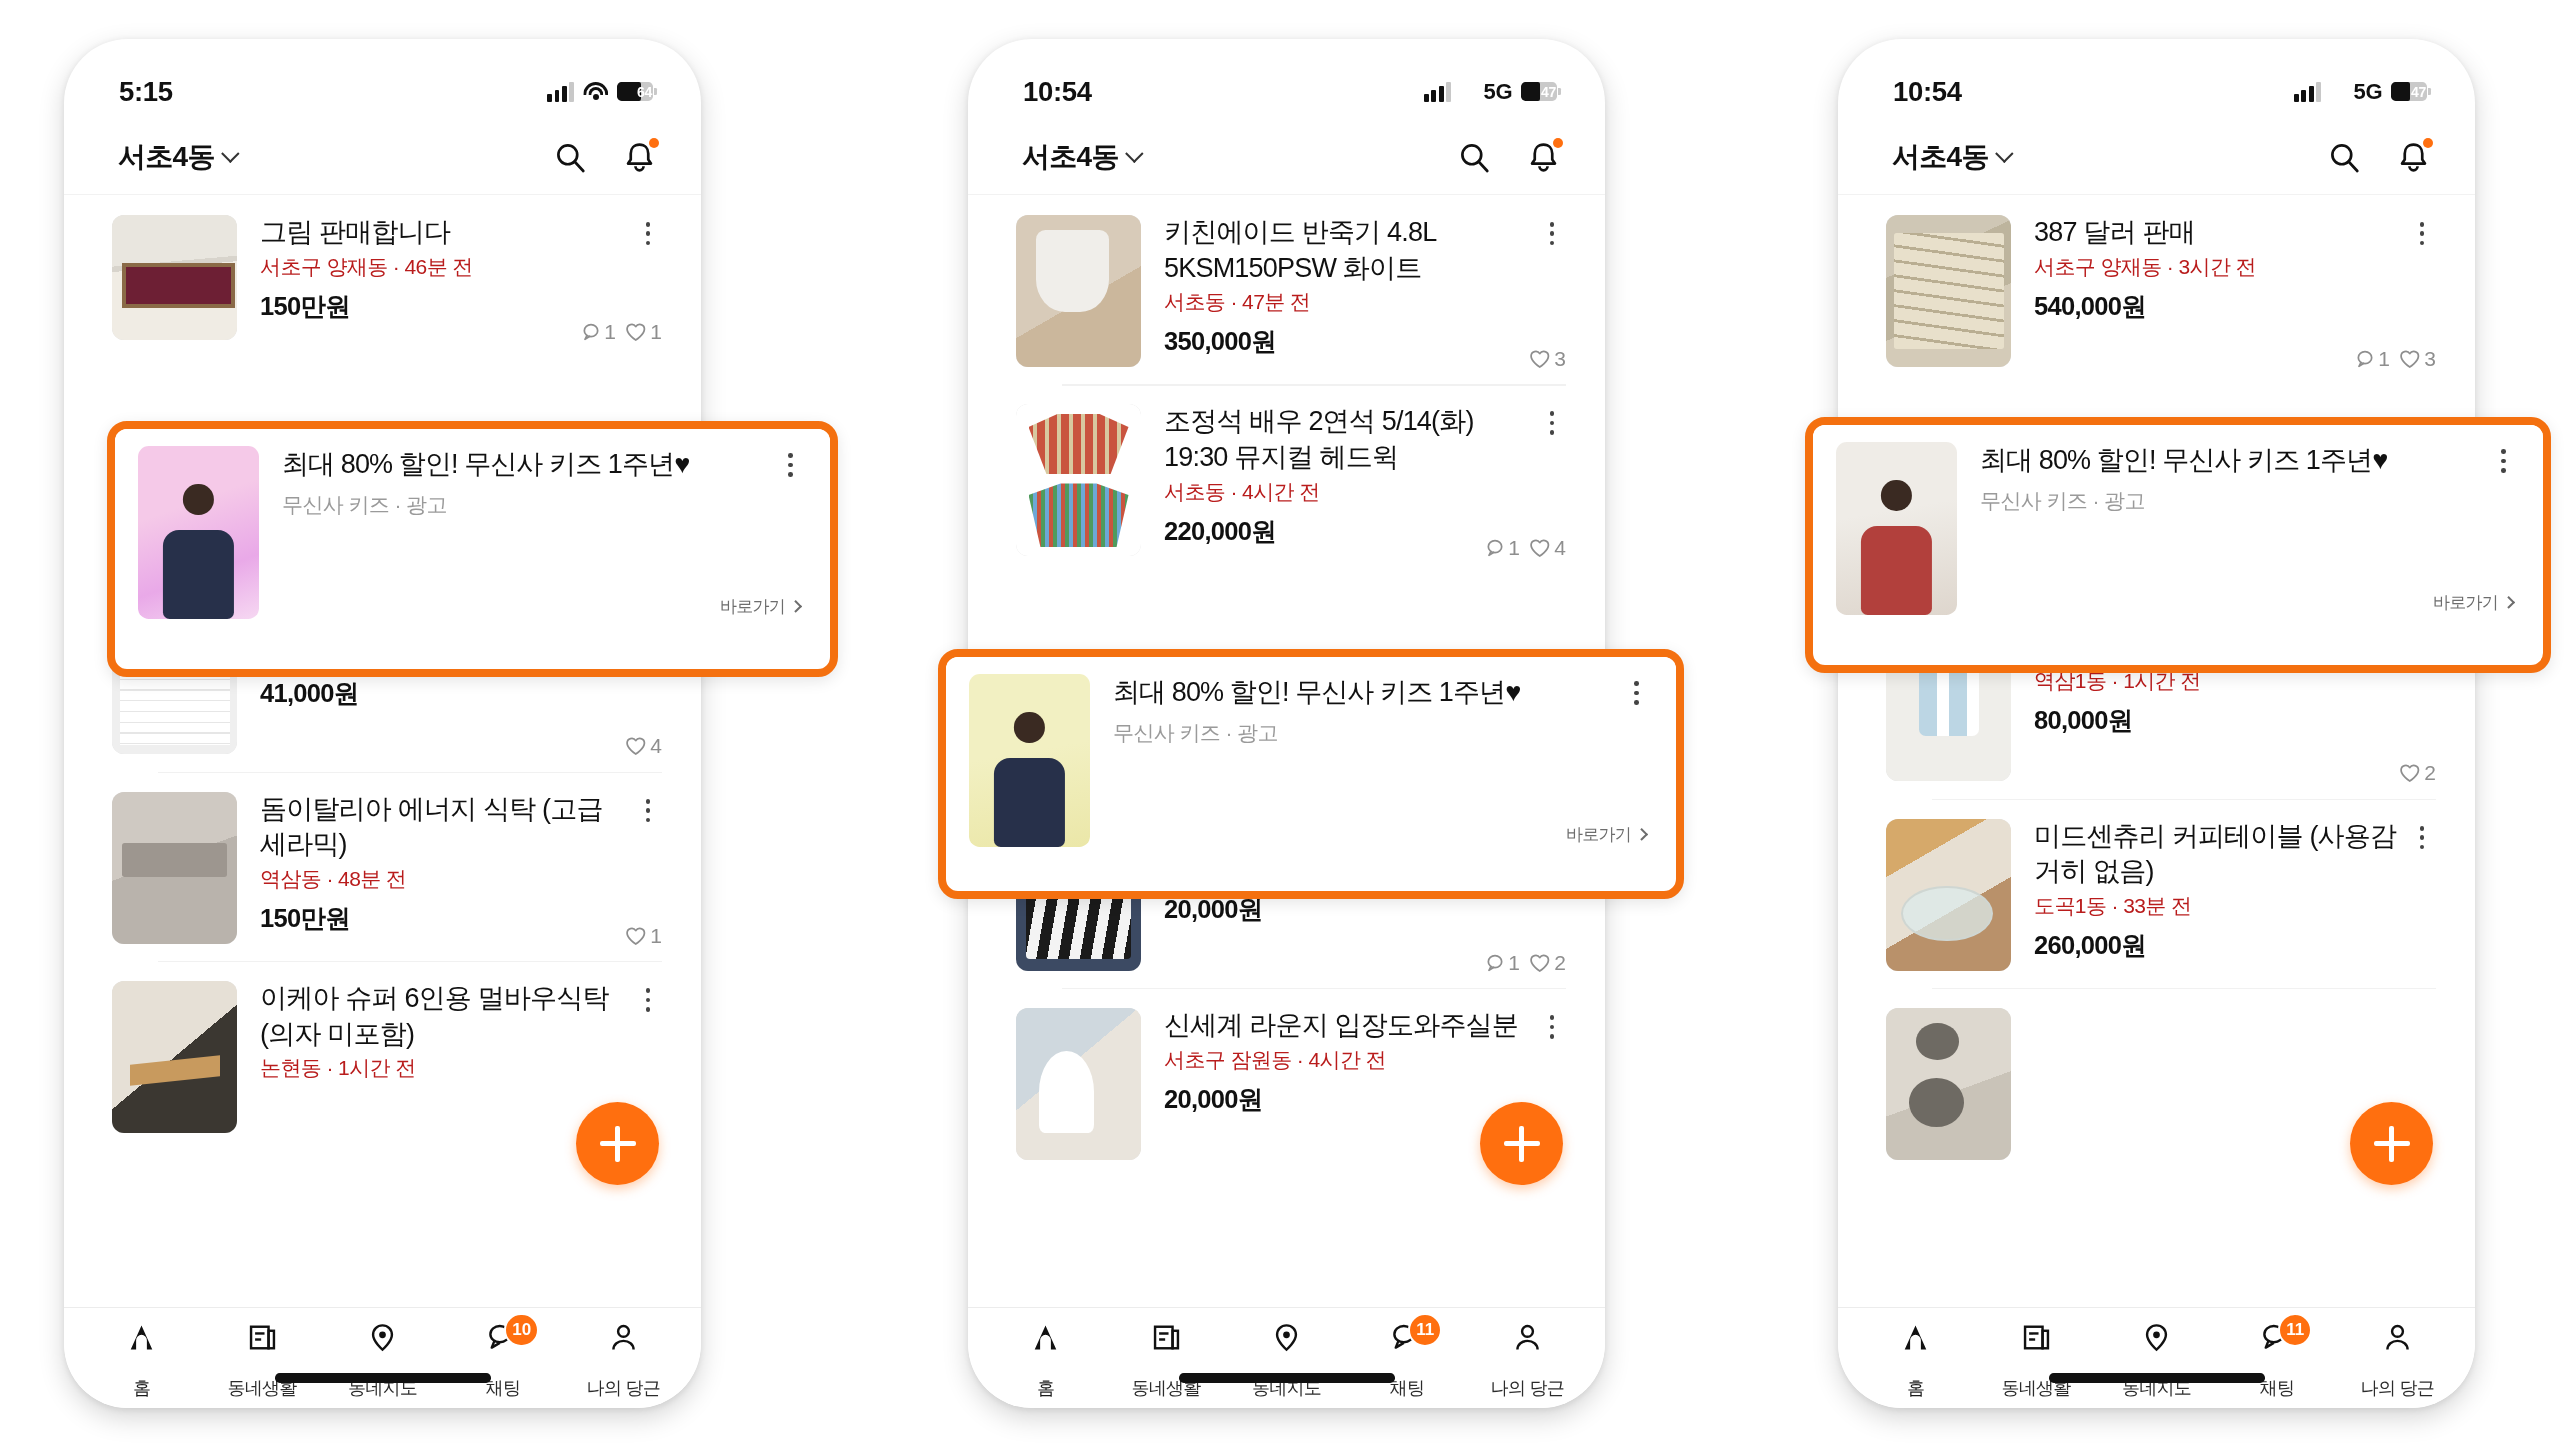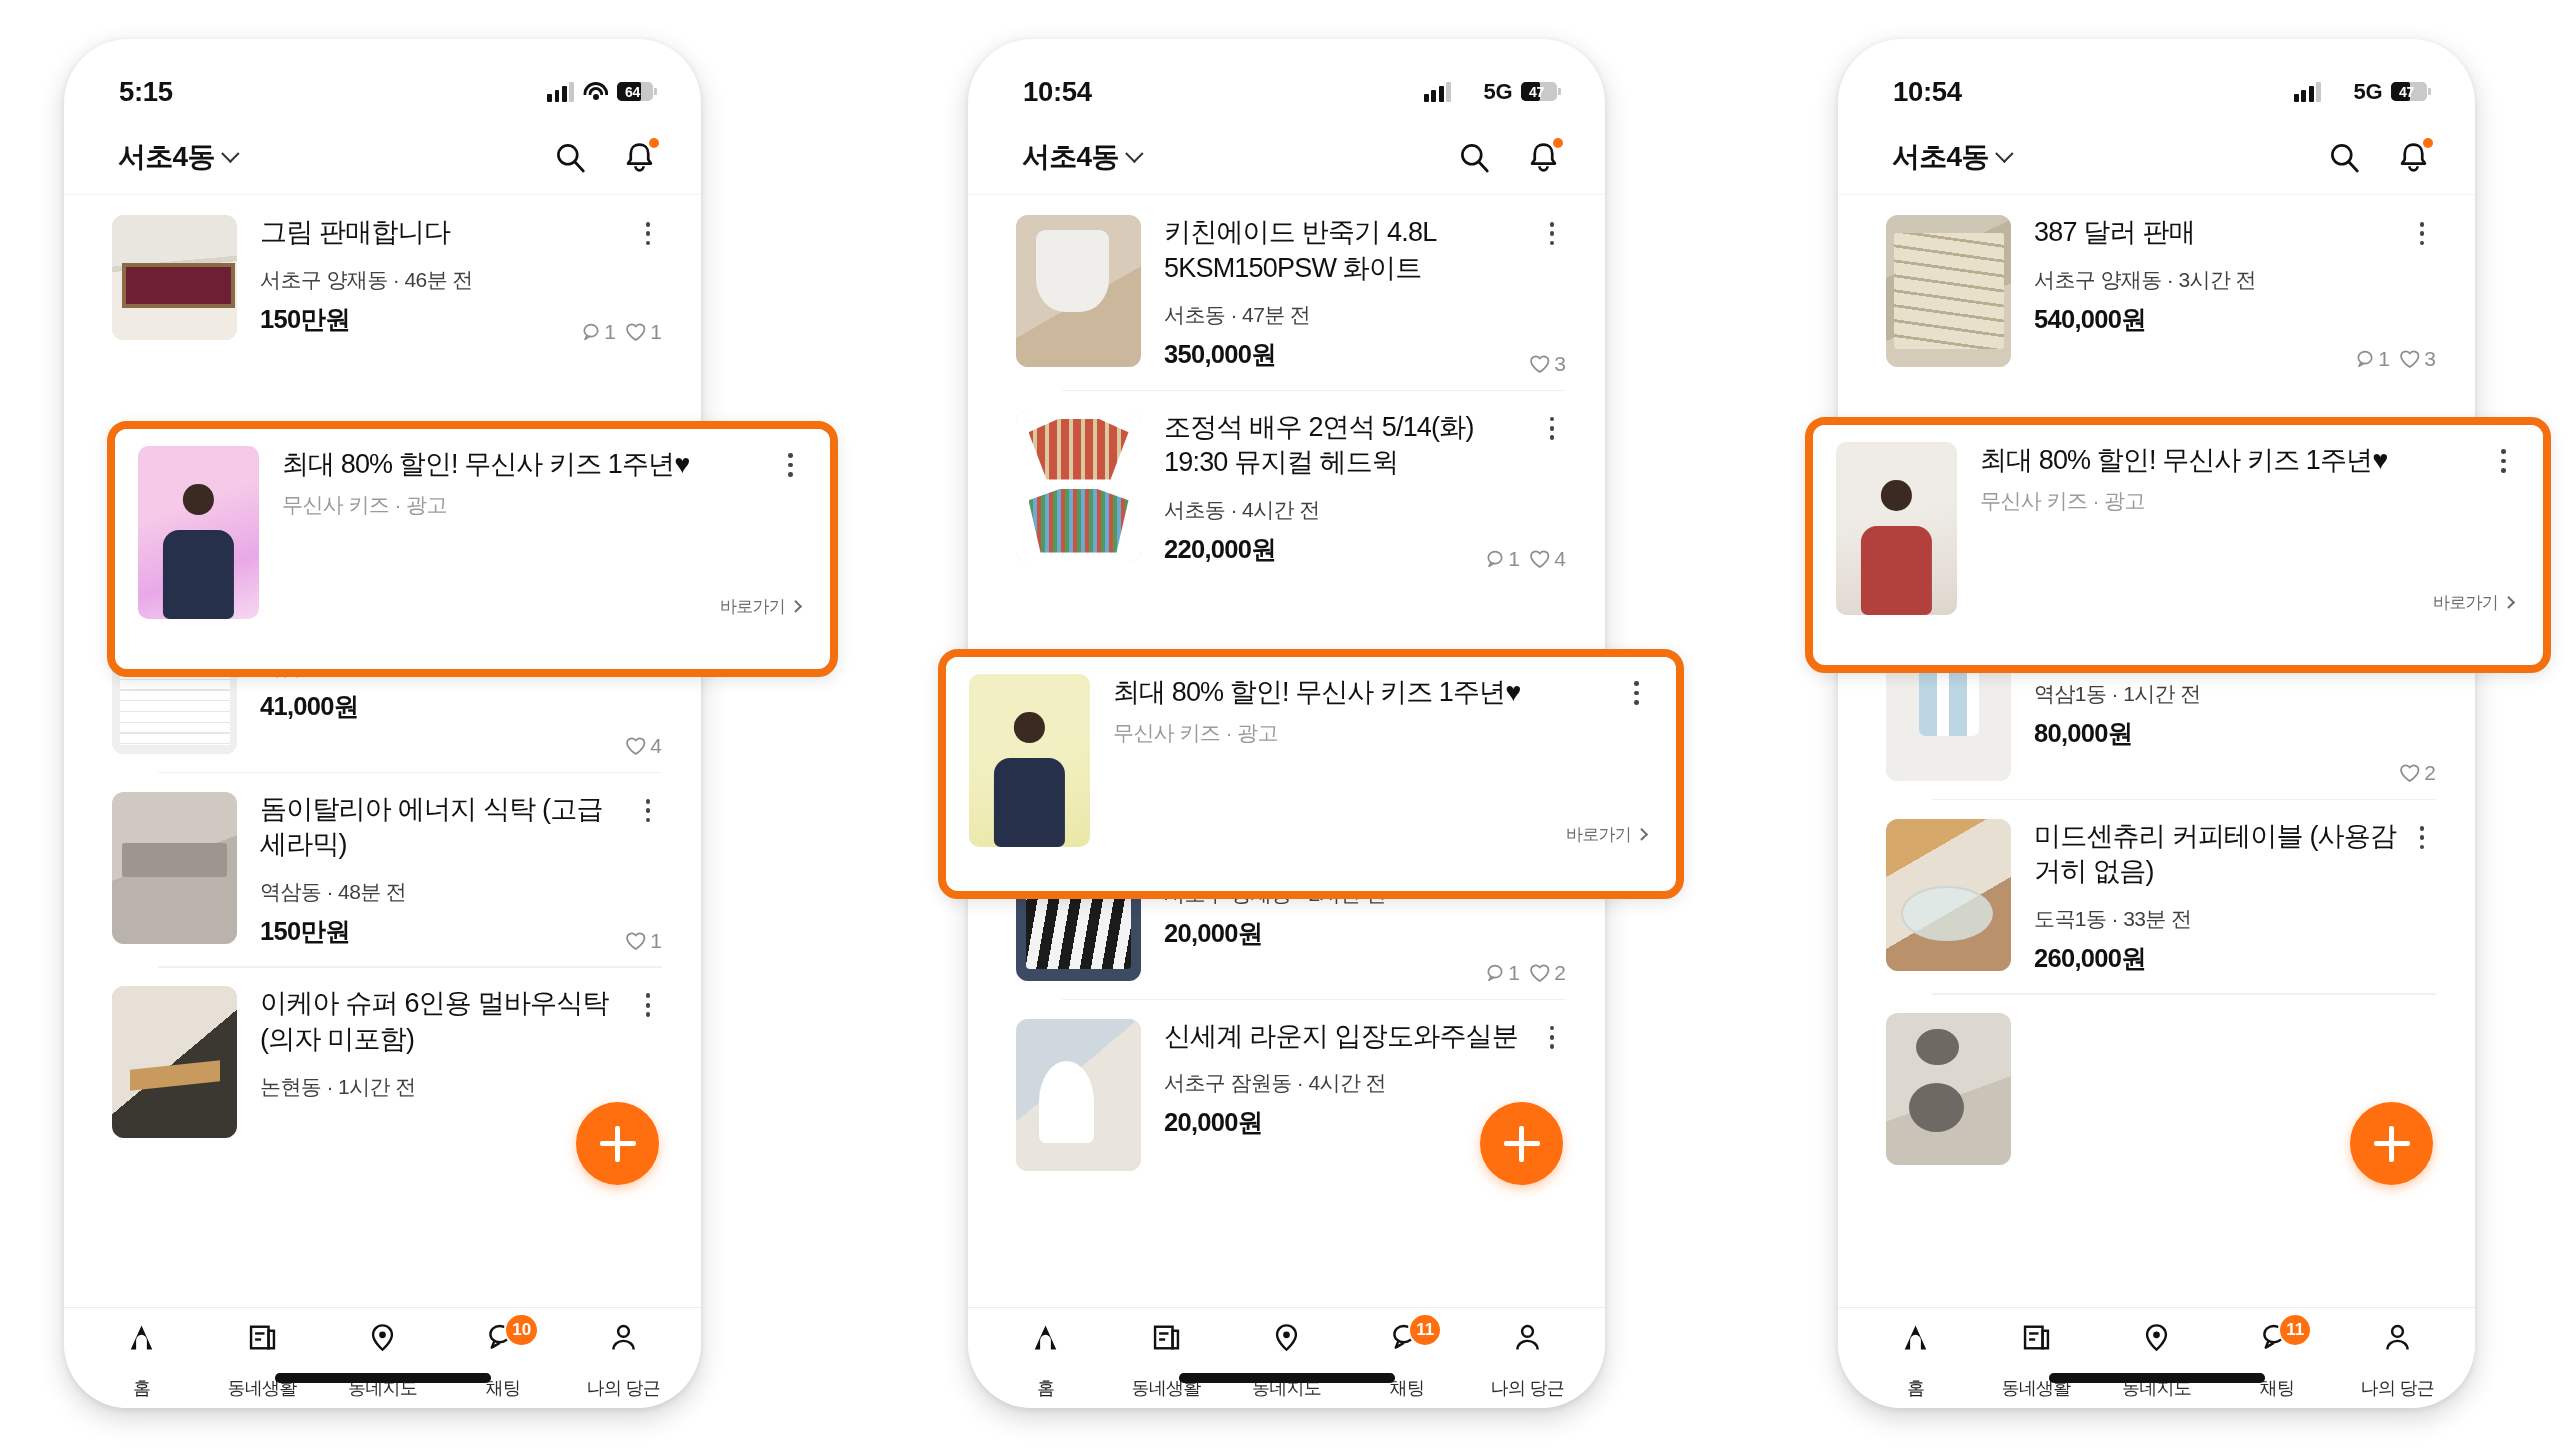--- a/index.html
+++ b/index.html
@@ -82,21 +82,21 @@
   }
   .battery .fill {
     position: absolute; left: 0; top: 0; bottom: 0;
     width: 24px;
     background: #111;
     border-radius: 4.7px 2px 2px 4.7px;
   }
   .battery .pct {
     position: relative; z-index: 2;
     font-size: 14px; font-weight: 700; color: #fff;
-    padding-left: 8px; letter-spacing: -0.3px;
+    padding-left: 20px; letter-spacing: -0.3px;
   }
   .battery::after {
     content: ""; position: absolute; right: -4px; top: 6px;
     width: 2.7px; height: 6.7px; background: #c9c9c9; border-radius: 0 1.3px 1.3px 0;
   }
 
   
   .appbar {
     height: 75px;
     display: flex;
@@ -162,21 +162,21 @@
     flex: 1 1 auto;
   }
   .kebab {
     flex: 0 0 auto;
     width: 20px; height: 29.5px;
     display: flex; flex-direction: column; align-items: center; justify-content: center; gap: 4.7px;
     margin-top: 4px;
   }
   .kebab i { width: 4.7px; height: 4.7px; border-radius: 50%; background: #444; display:block; }
   .meta {
-    font-size: 21px; color: #404040; margin-top: 15px; letter-spacing: -0.6px;
+    font-size: 21px; color: #b91c1c; margin-top: 2px; letter-spacing: -0.6px;
     white-space: nowrap; overflow: hidden; text-overflow: ellipsis;
   }
   .price {
     font-size: 25.5px; font-weight: 700; color: #111; margin-top: 8px; letter-spacing: -0.7px;
     display: flex; align-items: center; gap: 9.4px;
   }
   .badge-reserved {
     background: #1bad5b; color:#fff; font-size: 17.4px; font-weight: 700;
     padding: 3.4px 8px; border-radius: 5.4px; letter-spacing: -0.5px;
   }

